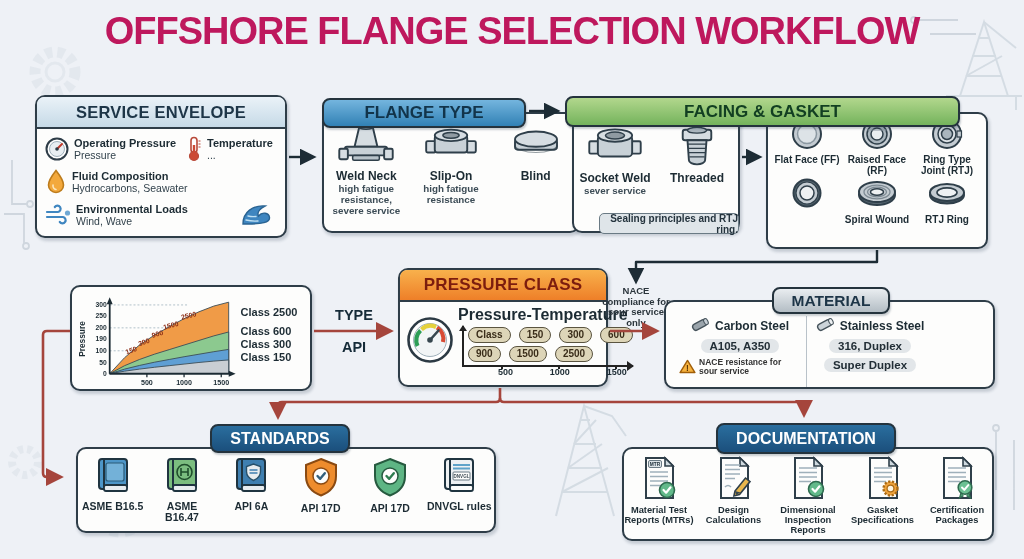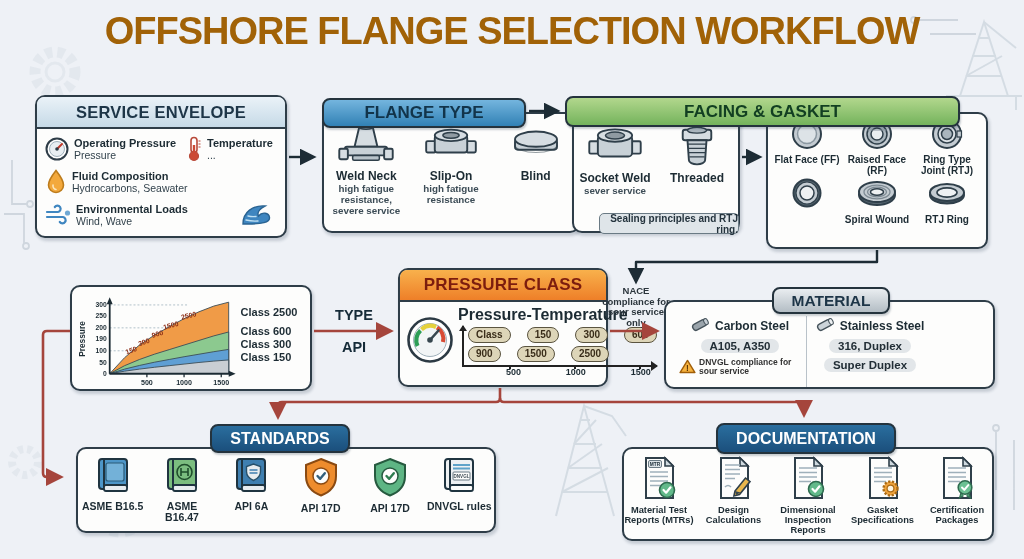--- a/index.html
+++ b/index.html
@@ -1,20 +1,20 @@
 <!DOCTYPE html>
 <html><head>
 <meta charset="utf-8">
 <style>
   html,body{margin:0;padding:0;background:#dfe5ea;}
   .canvas{position:relative;width:1024px;height:559px;background:#eef1f6;overflow:hidden;
           font-family:"Liberation Sans",sans-serif;color:#1c2b33;}
   .deco{position:absolute;left:0;top:0;z-index:0;}
   .title{position:absolute;left:0;top:10px;width:1024px;text-align:center;font-size:38px;
-         font-weight:bold;color:#a16207;letter-spacing:-1px;z-index:2;}
+         font-weight:bold;color:#be185d;letter-spacing:-1px;z-index:2;}
   .box{position:absolute;background:#fdfdfc;border:2.5px solid #2e3d48;border-radius:10px;
        box-shadow:1.5px 2.5px 3px rgba(40,60,80,.20);z-index:3;box-sizing:border-box;}
   .box-header{height:30px;border-bottom:2.5px solid #2e3d48;border-radius:7px 7px 0 0;display:flex;
        align-items:center;justify-content:center;font-weight:bold;font-size:16.5px;letter-spacing:.2px;}
   .chip{position:absolute;display:flex;align-items:center;justify-content:center;font-weight:bold;
        border:2.5px solid #24333d;border-radius:8px;z-index:6;box-sizing:border-box;
        box-shadow:1px 2px 2px rgba(40,60,80,.25);}
   
   .se{left:35px;top:95px;width:252px;height:143px;}
   .se-h{background:linear-gradient(180deg,#eaf2f8,#c6dae7);color:#1d3547;}
@@ -49,21 +49,21 @@
   .lbl{position:absolute;width:64px;text-align:center;font-size:14.5px;font-weight:bold;color:#152b38;z-index:4;}
   .asme{left:322px;top:307px;} .api{left:322px;top:339px;}
   
   .pc{left:398px;top:268px;width:210px;height:119px;}
   .pc-h{background:linear-gradient(180deg,#f8b14c,#ee7f28);color:#7c1d0e;font-size:17px;}
   .pc-body{display:flex;align-items:center;padding:4px 5px 0 6px;}
   .pc-chart{flex:1;margin-left:4px;position:relative;}
   .pc-sub{font-size:16px;font-weight:bold;margin-bottom:2px;}
   .pc-rows{border-left:2px solid #222;margin-left:4px;padding:1px 0 3px 4px;position:relative;}
   .pc-rows:before{content:"";position:absolute;left:-5px;top:-5px;border:4px solid transparent;border-bottom:6px solid #222;}
-  .pc-prow{display:flex;gap:16px;margin-bottom:3px;}
+  .pc-prow{display:flex;gap:8px;margin-bottom:3px;}
   .pill{background:#ddd5b8;border:1.5px solid #5a5440;border-radius:9px;padding:0 7px;font-size:10px;
         font-weight:bold;color:#3a2d1a;line-height:14px;white-space:nowrap;}
   .pc-base{height:2px;background:#222;margin-left:4px;position:relative;}
   .pc-base:after{content:"";position:absolute;right:-6px;top:-4px;border:5px solid transparent;border-left:7px solid #222;}
   .pc-ticks{display:flex;margin-left:4px;}
   .pc-ticks span{flex:1;text-align:right;font-size:9px;font-weight:bold;position:relative;padding-right:6px;}
   .pc-ticks span:before{content:"";position:absolute;right:16px;top:-2px;width:1.5px;height:4px;background:#222;}
   
   .nace{position:absolute;left:597px;top:286px;width:78px;text-align:center;font-size:9.5px;
         font-weight:bold;color:#2b353c;line-height:1.12;z-index:4;}
@@ -430,21 +430,21 @@
         <span>Carbon Steel</span>
       </div>
       <span class="spec">A105, A350</span>
       <div class="warn">
         <span>
           <svg width="17" height="15" viewBox="0 0 24 21">
               <path d="M12,2 L22.5,19 H1.5 Z" fill="#f6b23e" stroke="#a05e08" stroke-width="2" stroke-linejoin="round"></path>
               <text x="12" y="16.5" text-anchor="middle" font-size="12" font-weight="bold" fill="#5b3403">!</text>
             </svg>
         </span>
-        <span>DNVGL compliance for sour service</span>
+        <span>NACE resistance for sour service</span>
       </div>
     </div>
     <div class="mat-col" style="width:116px">
       <div class="mat-head">
         <span>
           <svg width="20" height="16" viewBox="0 0 20 16">
               <g transform="rotate(-28 10 8)">
                 <rect x="1" y="5" width="15" height="6.5" rx="3" fill="#ccd4d9" stroke="#45525a" stroke-width="1.4"></rect>
                 <ellipse cx="15.5" cy="8.2" rx="2" ry="3.2" fill="#eef1f3" stroke="#45525a" stroke-width="1"></ellipse>
               </g>

